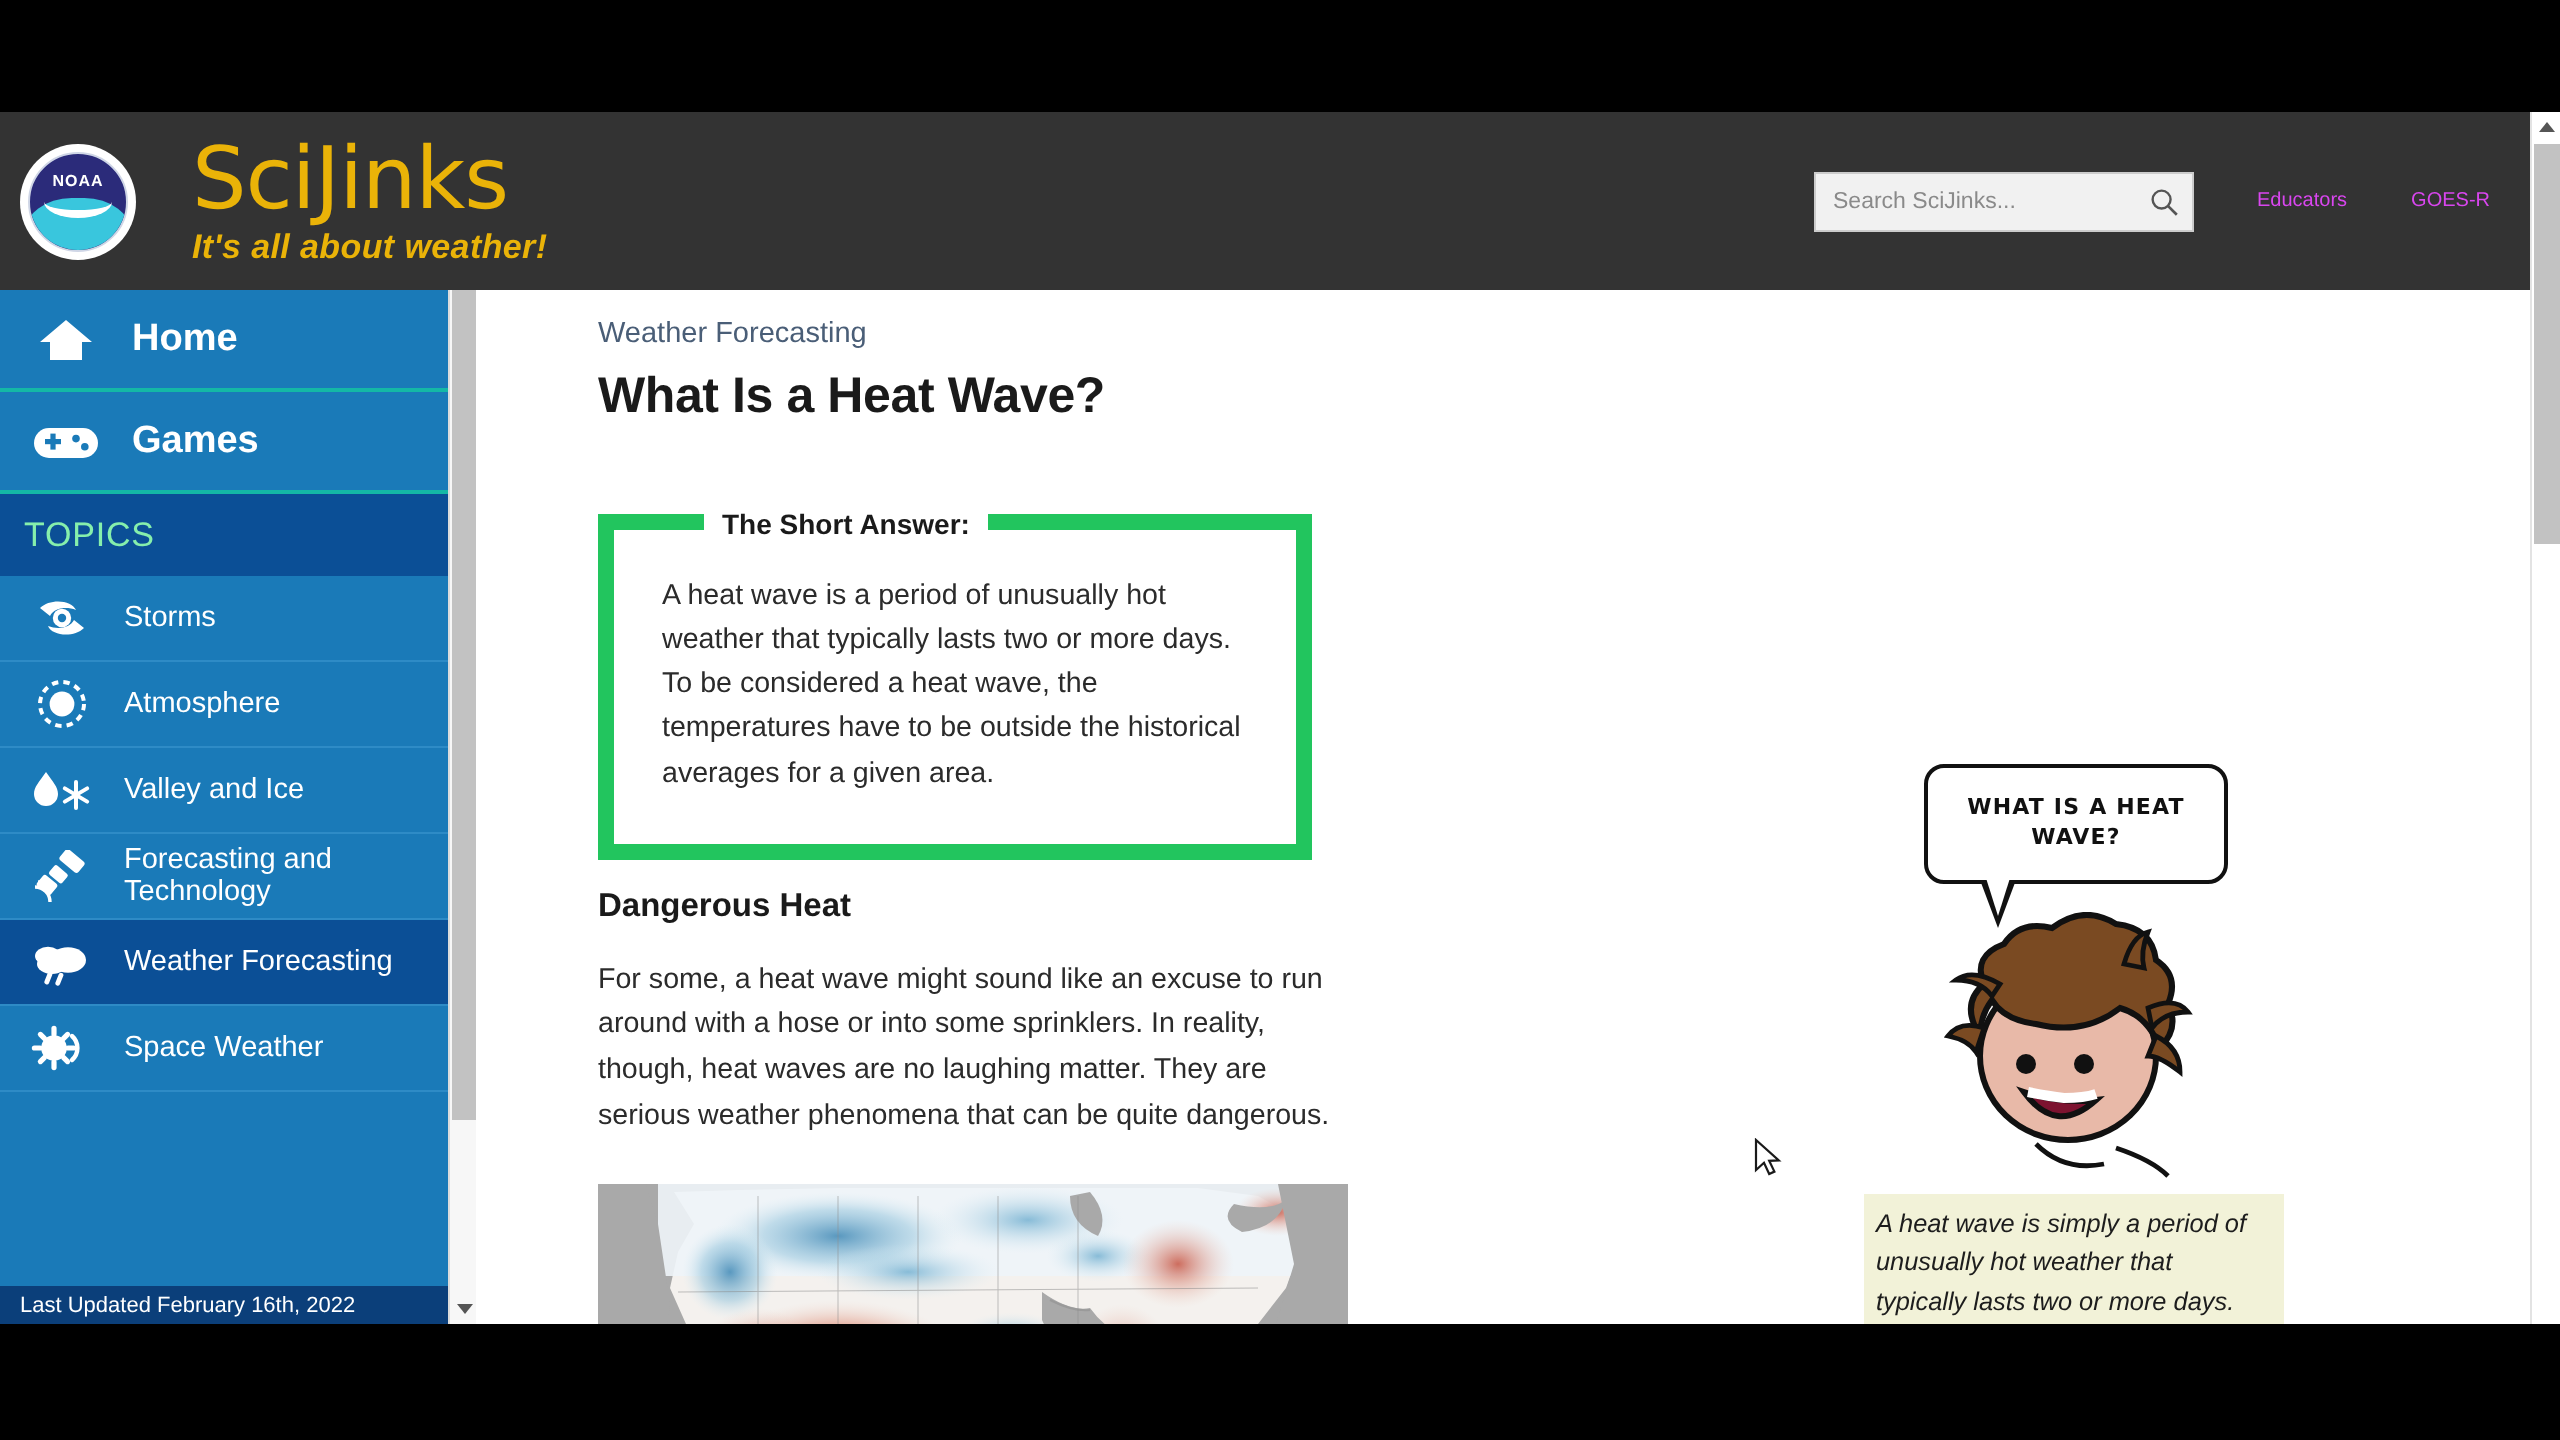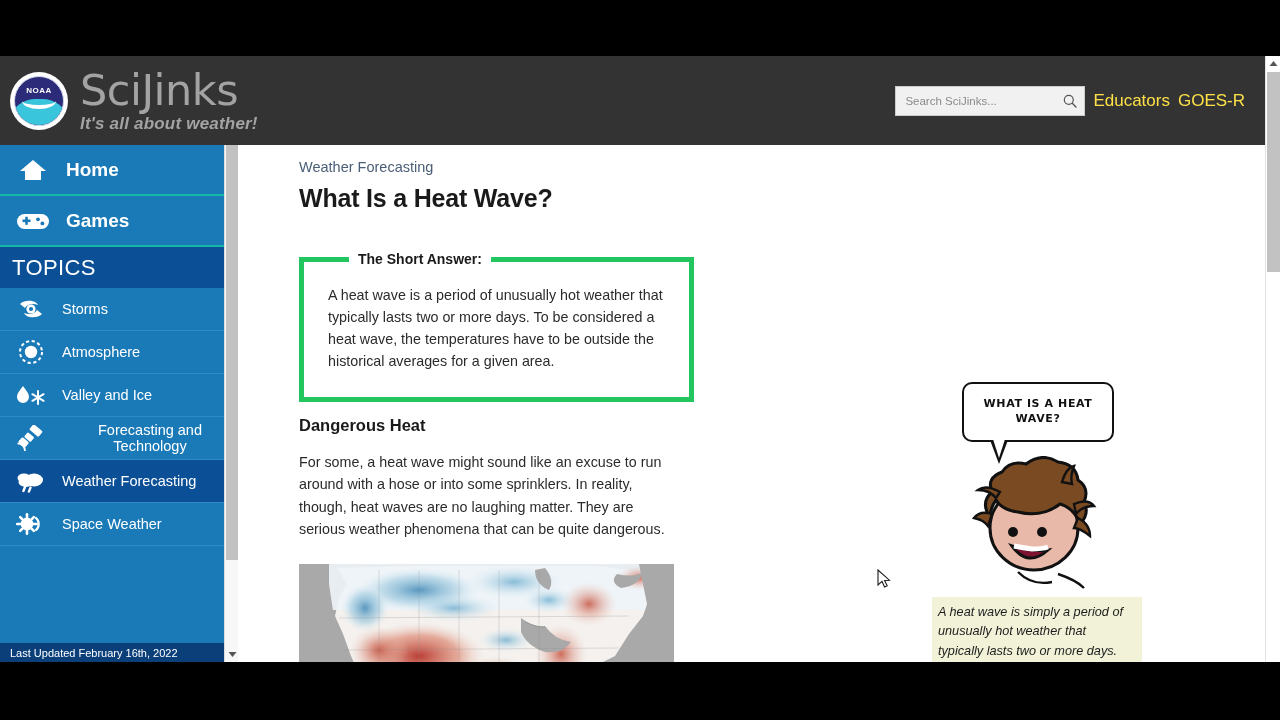--- a/index.html
+++ b/index.html
@@ -53,79 +53,79 @@
     border-bottom: 4px solid #ffffff;
     border-radius: 0 0 50% 50%;
     z-index: 3;
   }
   .noaa-text {
     position: absolute; left: 0; top: 9px; width: 100%;
     text-align: center; color: #ffffff;
     font-size: 8px; font-weight: bold; letter-spacing: .5px;
     z-index: 4;
   }
-  .brand-words { margin-left: 12px; color: #a3a3a3; line-height: 1; }
+  .brand-words { margin-left: 28px; color: #eab308; line-height: 1; }
   .brand-name {
     font-size: 43px; font-weight: 400; letter-spacing: -0.5px;
     font-family: "DejaVu Sans", sans-serif;
   }
   .brand-tag {
     font-size: 17px; font-style: italic; font-weight: bold;
     margin-top: 3px; letter-spacing: .2px;
   }
 
   .header-right {
     margin-left: auto; display: flex; align-items: center;
-    padding-right: 20px; gap: 8px;
+    padding-right: 20px; gap: 32px;
   }
   .search-box {
     width: 190px; height: 30px; background: #f1f1f1;
     border: 1px solid #cccccc;
     display: flex; align-items: center; padding: 0 6px 0 9px;
   }
   .search-input {
     flex: 1; border: 0; outline: 0; background: transparent;
     font-size: 11.5px; color: #6b6b6b;
     font-family: "Liberation Sans", sans-serif;
   }
   .search-input::placeholder { color: #8a8a8a; }
   .search-icon { width: 16px; height: 16px; flex: none; }
   .header-link {
-    color: #fde047; font-size: 17px; text-decoration: none;
+    color: #d946ef; font-size: 10px; text-decoration: none;
     white-space: nowrap;
   }
 
   
   .sidebar {
     position: absolute; left: 0; top: 89px;
     width: 238px; height: 517px;
     background: #1a7ab8; overflow: hidden;
   }
   .nav-item {
     height: 51px; display: flex; align-items: center;
     padding-left: 16px; gap: 16px;
     color: #ffffff; border-bottom: 2px solid #14b8a6;
     cursor: pointer;
   }
   .nav-item .label { font-size: 19px; font-weight: bold; }
   .nav-icon { width: 34px; height: 30px; flex: none; display: flex; align-items: center; justify-content: center; }
 
   .topics-header {
-    height: 41px; background: #0b4f96; color: #ffffff;
+    height: 41px; background: #0b4f96; color: #86efac;
     display: flex; align-items: center; padding-left: 12px;
-    font-size: 22px; letter-spacing: .4px;
+    font-size: 17px; letter-spacing: .4px;
   }
   .topic-item {
     height: 43px; display: flex; align-items: center;
     padding-left: 12px; gap: 12px;
     color: #ffffff; border-bottom: 1px solid #2e8bc6;
     background: #1a7ab8; cursor: pointer;
   }
   .topic-item.active { background: #0b4f96; }
-  .topic-item .label { font-size: 14.5px; text-align: center; }
+  .topic-item .label { font-size: 14.5px; }
   .topic-icon { width: 38px; height: 28px; flex: none; display: flex; align-items: center; justify-content: center; }
 
   .last-updated {
     position: absolute; left: 0; top: 587px;
     width: 238px; height: 19px;
     background: #0b3f7a; color: #ffffff;
     font-size: 11px; display: flex; align-items: center;
     padding-left: 10px;
   }
 
@@ -155,22 +155,22 @@
 
   .breadcrumb {
     color: #4a5e77; font-size: 14.5px; margin-bottom: 9px;
   }
   .page-title {
     font-size: 25px; font-weight: bold; color: #1a1a1a;
     letter-spacing: -0.2px; margin-bottom: 44px;
   }
 
   .short-answer {
-    position: relative; width: 395px;
-    border: 5px solid #22c55e;
+    position: relative; width: 357px;
+    border: 8px solid #22c55e;
     padding: 22px 22px 24px 24px;
   }
   .sa-legend {
     position: absolute; top: -11px; left: 45px;
     background: #ffffff; padding: 0 9px;
     font-size: 14px; font-weight: bold; color: #1a1a1a;
     white-space: nowrap;
   }
   .sa-text {
     font-size: 14.3px; line-height: 1.55; color: #2b2b2b;

